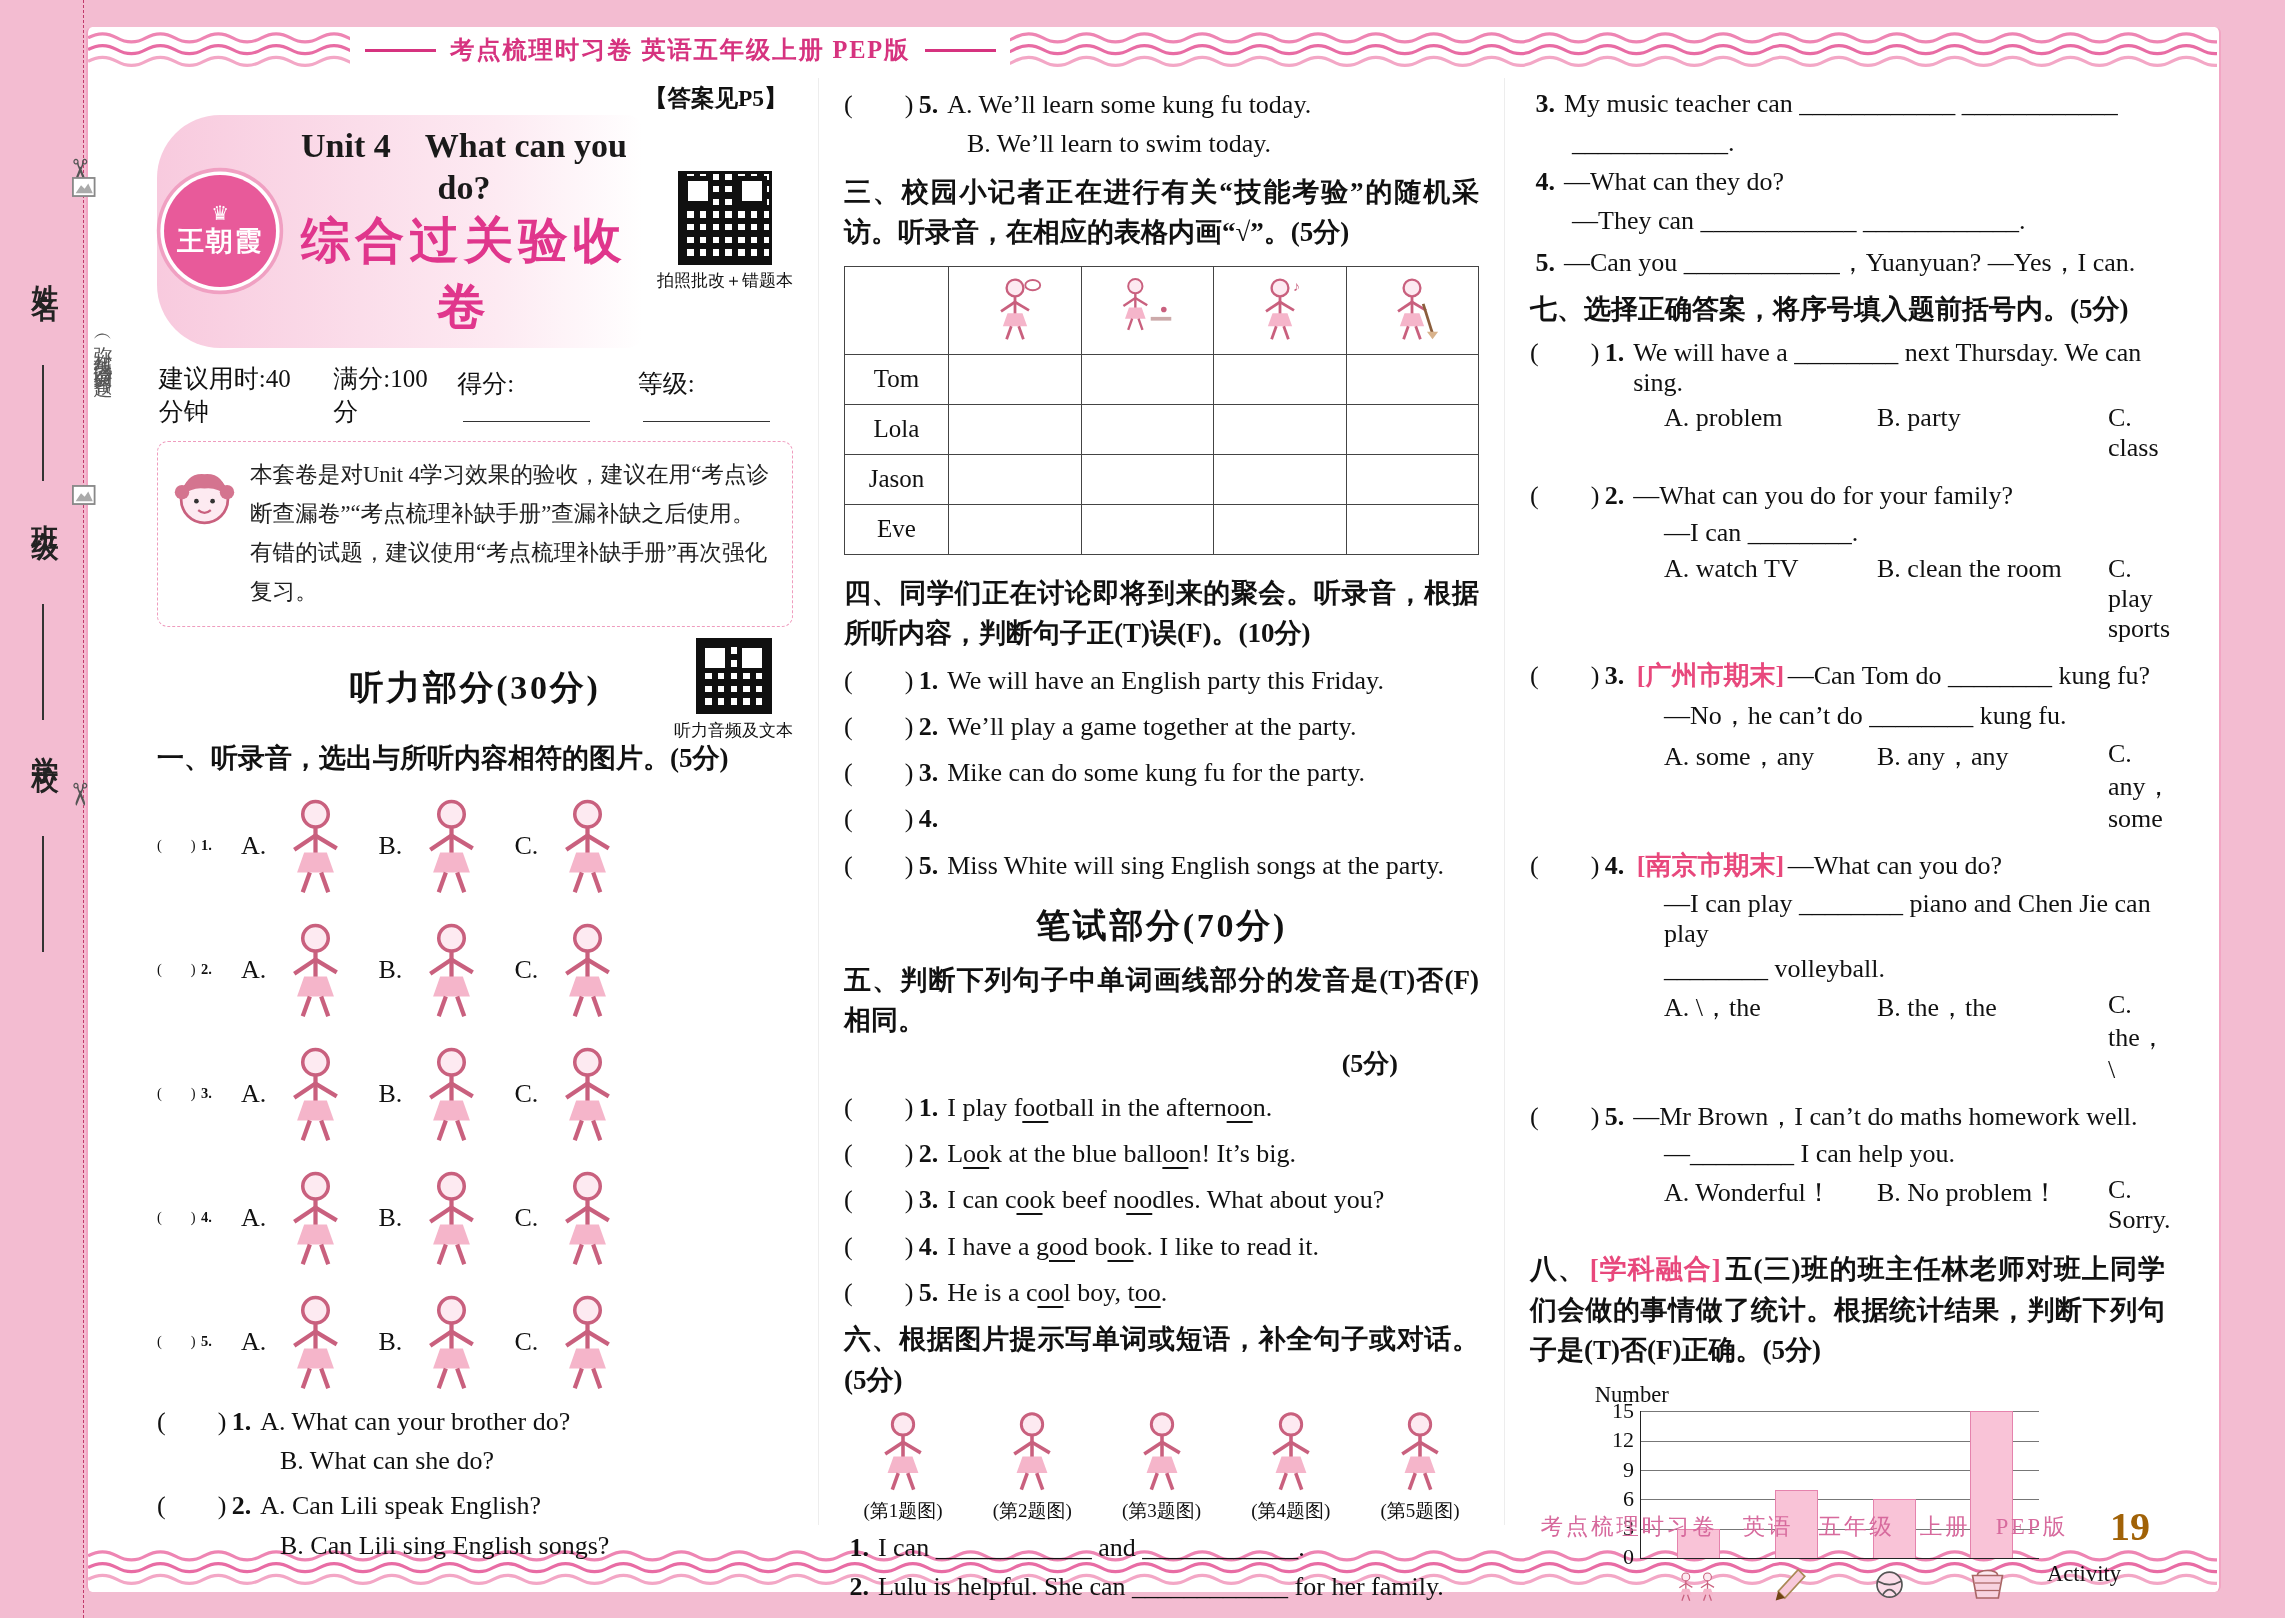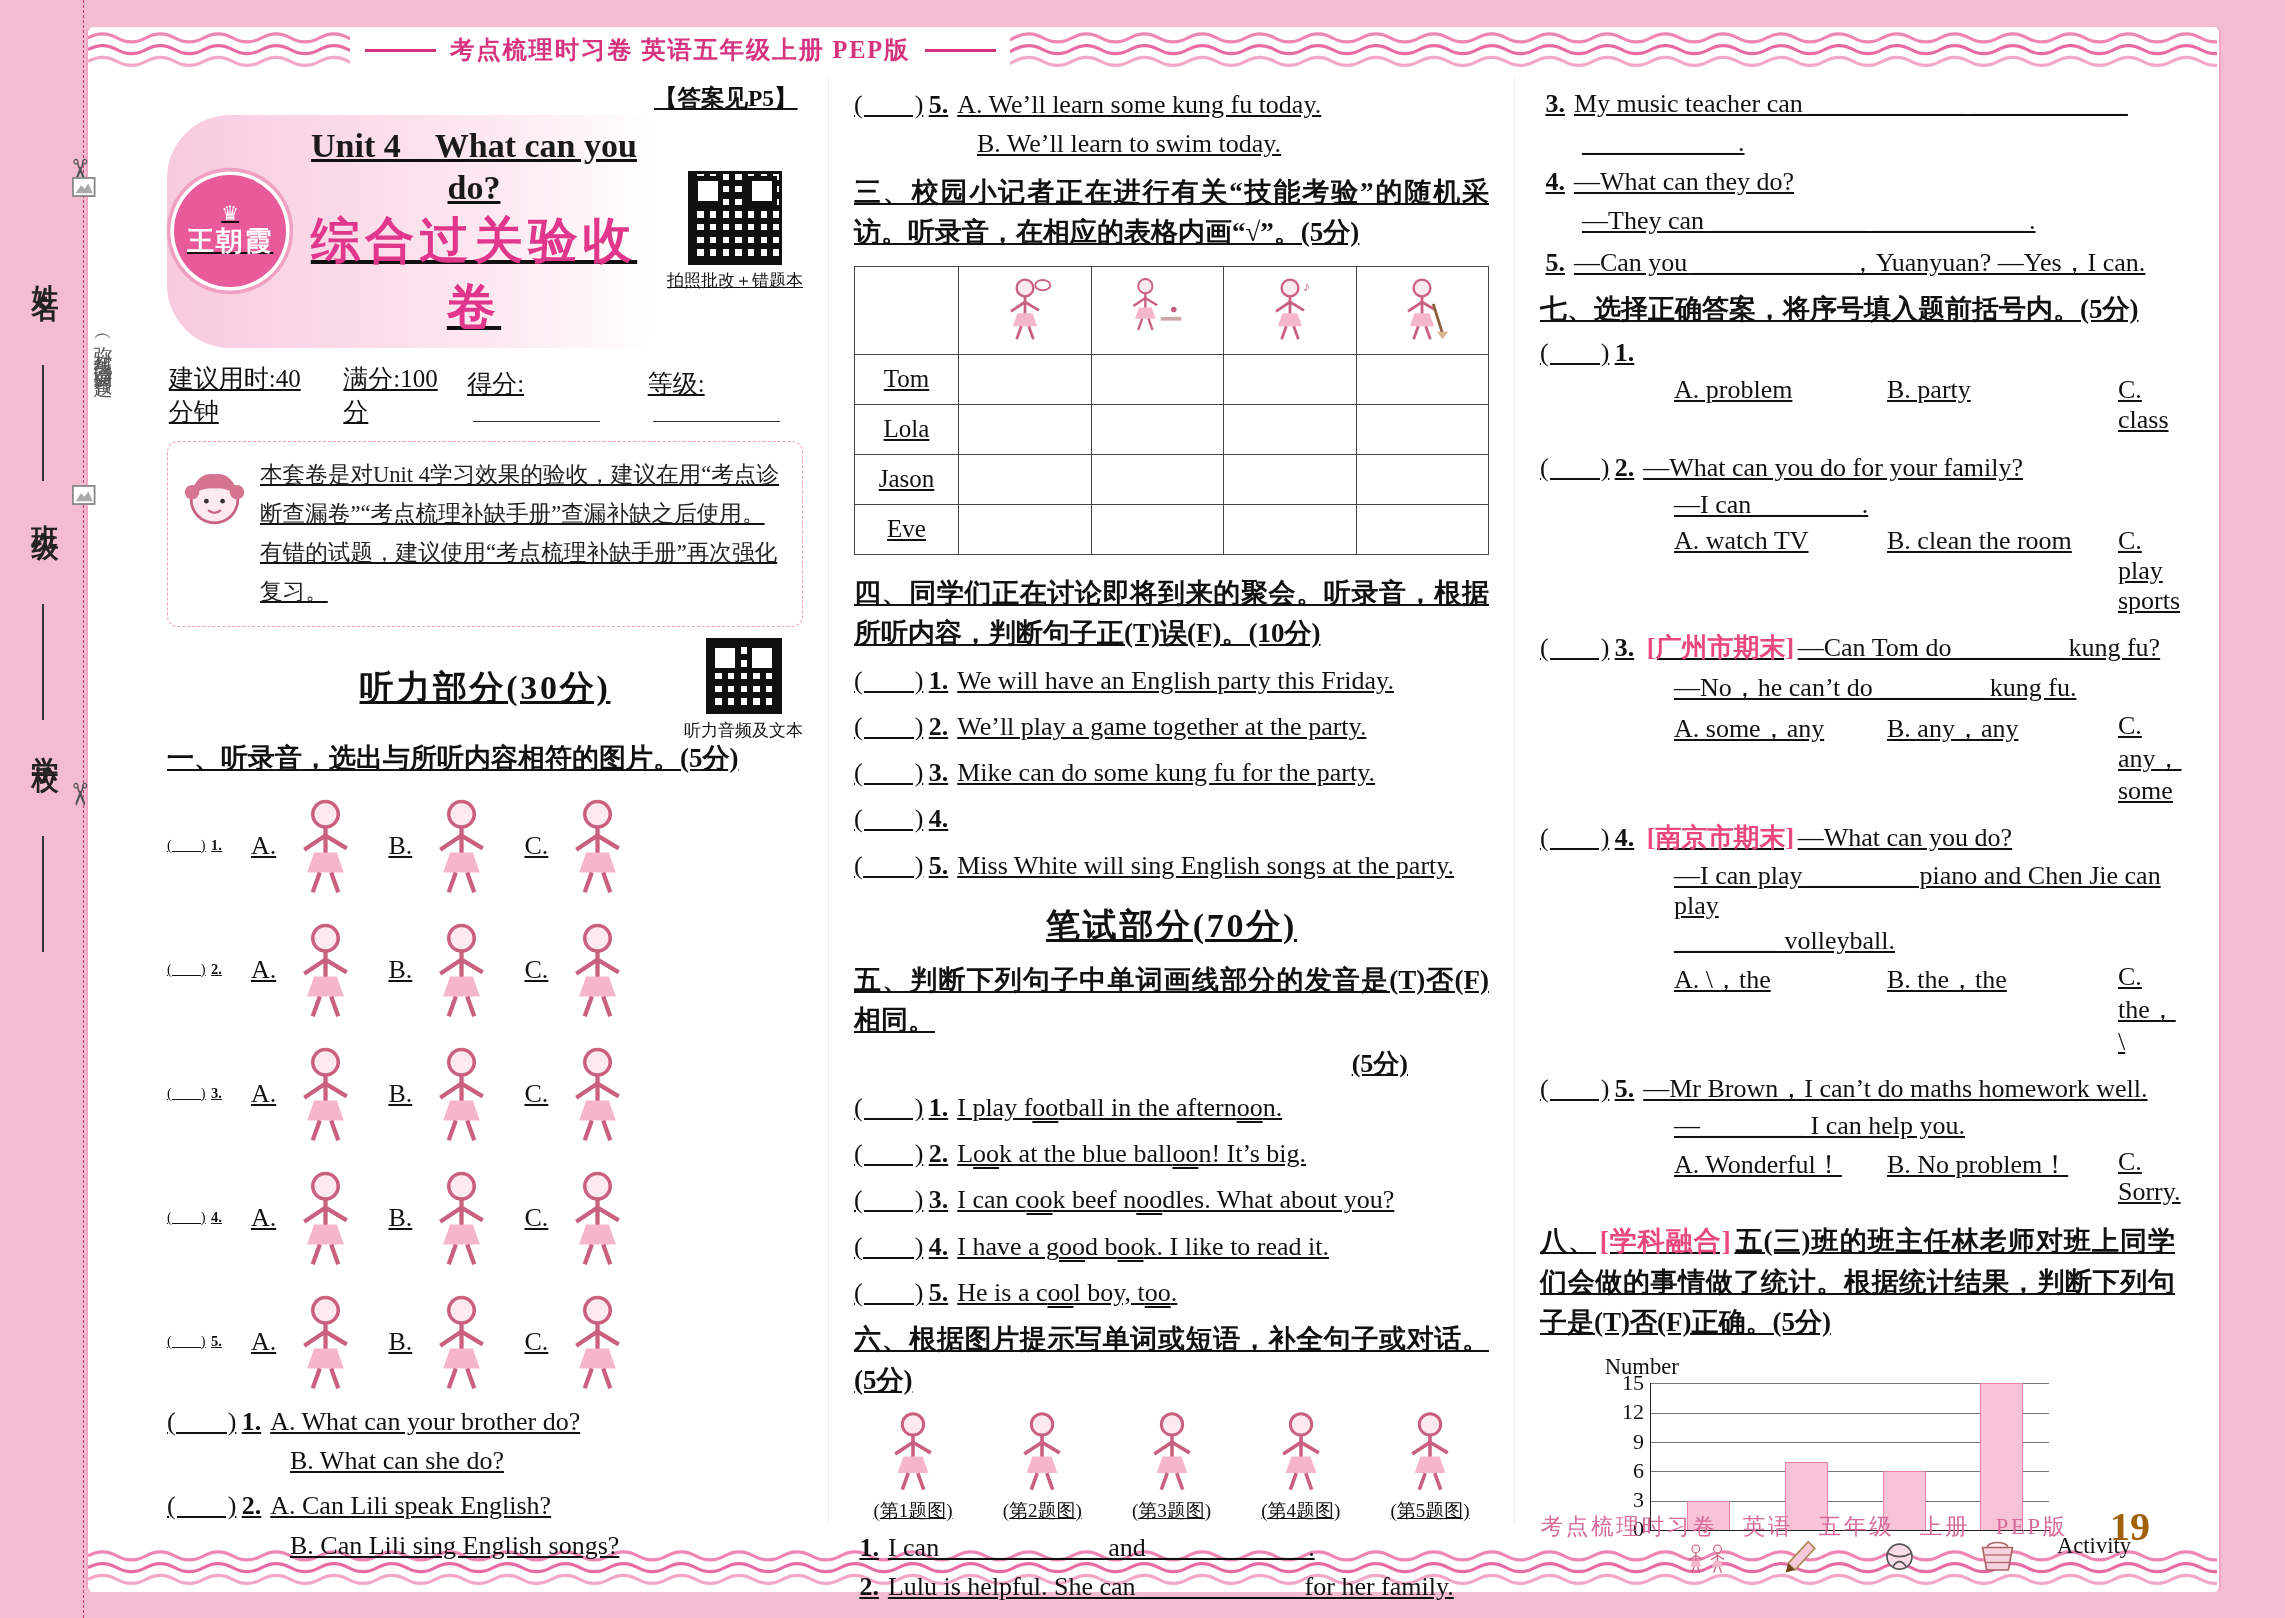--- a/index.html
+++ b/index.html
@@ -7,21 +7,21 @@
         font-family:"Liberation Serif","DejaVu Serif",serif;color:#111;}
   
   .panel{position:absolute;left:86px;top:27px;width:2135px;height:1565px;background:#fff;
          border-left:2.7px solid #f2a6c4;border-right:2.7px solid #f2a6c4;border-radius:6px;box-sizing:border-box;}
   svg.wave{position:absolute;left:0;width:2129px;height:47px;z-index:1;}
   .wave-top{top:0;}.wave-bottom{bottom:0;}
   .top-header{position:absolute;top:5.4px;left:262px;z-index:3;display:flex;align-items:center;gap:14.5px;
               background:#fff;padding:1.8px 14.5px;color:#d6337f;font-size:24.4px;font-weight:700;letter-spacing:1.8px;}
   .hline{width:71px;height:2.7px;background:#d6337f;}
   
-  .cols{position:absolute;left:54px;top:51px;display:flex;z-index:2;text-decoration:underline;}
+  .cols{position:absolute;left:44px;top:51px;display:flex;z-index:2;}
   .col{width:686px;padding:0 25px;box-sizing:border-box;height:1447px;}
   .col + .col{border-left:0.9px solid #ededed;}
   
   .fold-line{position:absolute;left:83px;top:0;height:1618px;border-left:1.8px dashed #c23a6b;z-index:4;}
   .vlabel{position:absolute;left:27px;writing-mode:vertical-rl;font-size:27px;font-weight:600;color:#222;letter-spacing:9px;z-index:5;}
   .vwrite{position:absolute;left:42px;width:1.8px;height:116px;background:#333;z-index:5;}
   .seal-note{position:absolute;left:90px;top:324px;writing-mode:vertical-rl;font-size:19px;color:#555;letter-spacing:4.5px;z-index:5;background:#fff;padding:3.6px 0;}
   .scissors{position:absolute;left:67px;font-size:31px;color:#555;transform:rotate(90deg);z-index:5;}
   .fold-mark{position:absolute;left:72px;width:23.5px;height:20px;z-index:5;}
   
@@ -568,20 +568,21 @@
             <b class="num">5.</b>
             <span class="t">—Can you ____________，Yuanyuan? —Yes，I can.</span>
           </div>
 
         <div class="part-title">七、选择正确答案，将序号填入题前括号内。(5分)</div>
 
         <div class="mc">
           <div class="l1">
               <span class="paren">(　　)</span>
               <b class="num">1.</b>
+              <span class="t">We will have a ________ next Thursday. We can sing.</span>
             </div>
           <div class="opts">
               <span>A. problem</span>
               <span>B. party</span>
               <span>C. class</span>
             </div>
         </div>
 
         <div class="mc">
           <div class="l1">

